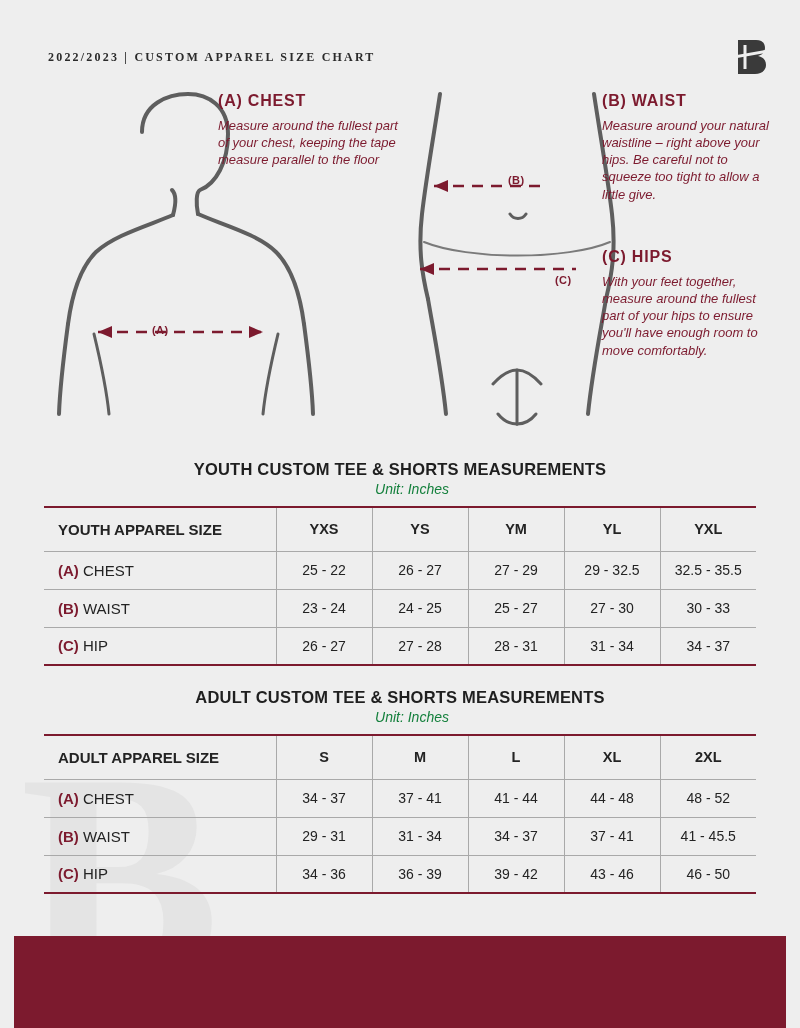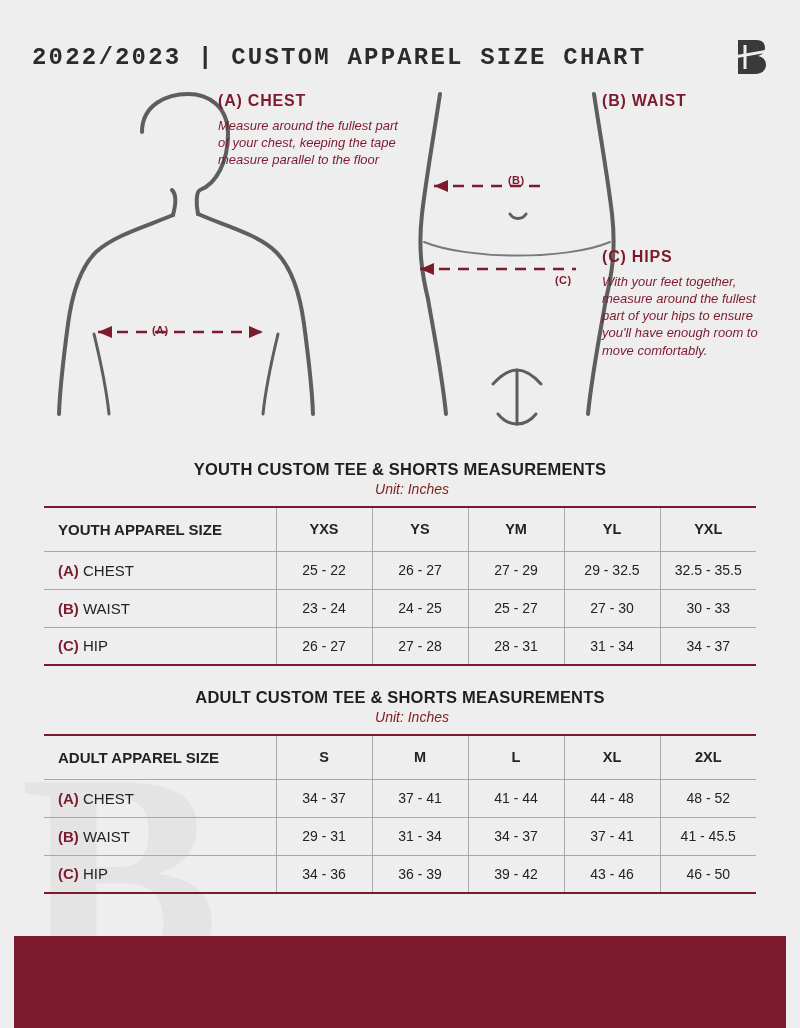--- a/index.html
+++ b/index.html
@@ -34,25 +34,26 @@
   
   .header {
     position: relative;
     z-index: 2;
     display: flex;
     align-items: center;
     justify-content: space-between;
     padding: 38px 32px 0 32px;
   }
   .header-title {
-    font-size: 24px;
+    font-size: 12px;
     font-weight: 700;
     letter-spacing: 2.2px;
     color: #2b2b2b;
-    font-family: Liberation Mono, monospace;
+    font-family: Liberation Serif, serif;
+    margin-left: 16px;
   }
   .brand {
     display: flex;
     align-items: center;
     gap: 14px;
   }
   .brand-mark {
     width: 34px;
     height: 38px;
     position: relative;
@@ -112,21 +113,21 @@
     text-align: center;
     font-size: 16.5px;
     font-weight: 700;
     color: #1f1f1f;
     letter-spacing: 0.2px;
   }
   .sec-sub {
     text-align: center;
     font-size: 14px;
     font-style: italic;
-    color: #7f1d1d;
+    color: #15803d;
     margin-top: 2px;
     margin-bottom: 9px;
     padding-left: 24px;
   }
   table {
     border-collapse: collapse;
     width: 712px;
     margin: 0 auto;
     background: transparent;
   }
@@ -258,20 +259,21 @@
     <span class="tag" style="left:152px; top:240px;">(A)</span>
     <span class="tag" style="left:508px; top:90px;">(B)</span>
     <span class="tag" style="left:555px; top:190px;">(C)</span>
 
     <div class="callout callout-a">
       <div class="callout-title">(A) CHEST</div>
       <div class="callout-text">Measure around the fullest part of your chest, keeping the tape measure parallel to the floor</div>
     </div>
     <div class="callout callout-b">
       <div class="callout-title">(B) WAIST</div>
+      <div class="callout-text">Measure around your natural waistline – right above your hips. Be careful not to squeeze too tight to allow a little give.</div>
     </div>
     <div class="callout callout-c">
       <div class="callout-title">(C) HIPS</div>
       <div class="callout-text">With your feet together, measure around the fullest part of your hips to ensure you'll have enough room to move comfortably.</div>
     </div>
   </div>
 
   <div class="section">
     <div class="sec-title">YOUTH CUSTOM TEE &amp; SHORTS MEASUREMENTS</div>
     <div class="sec-sub">Unit: Inches</div>

